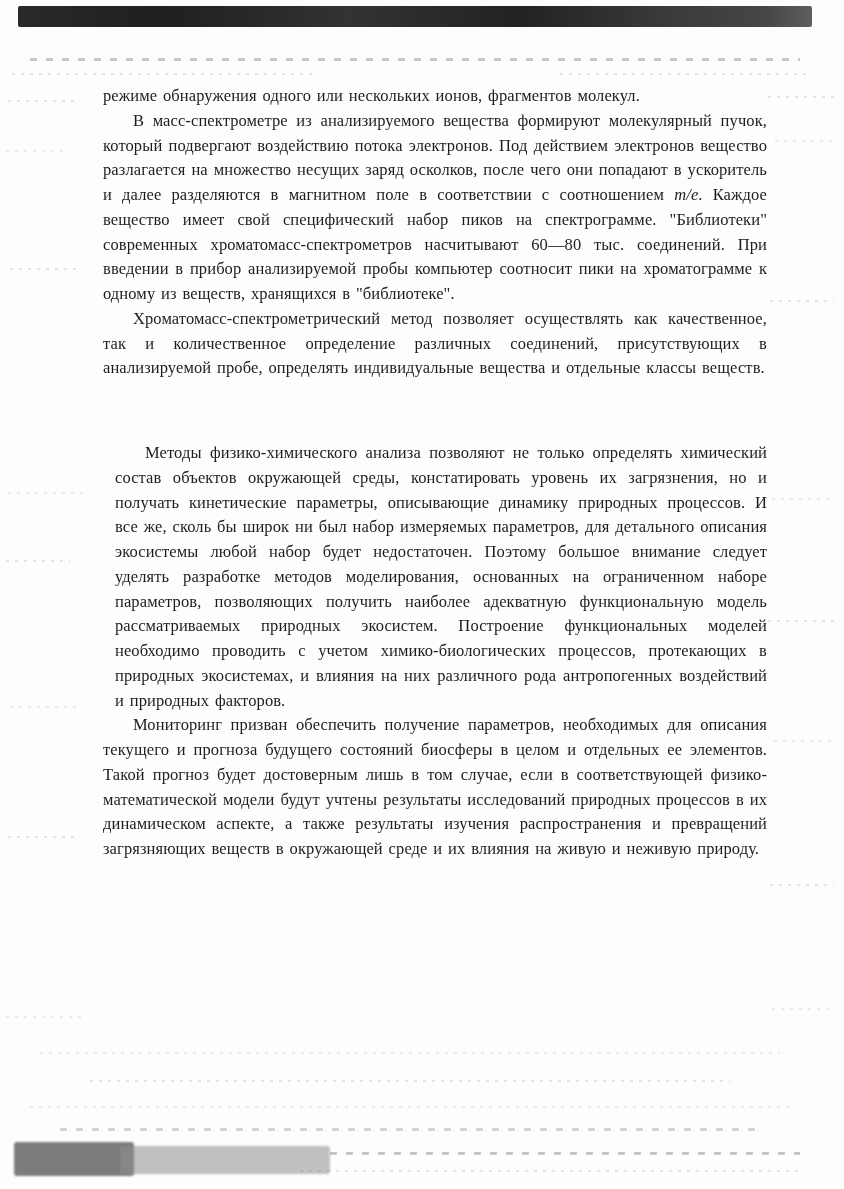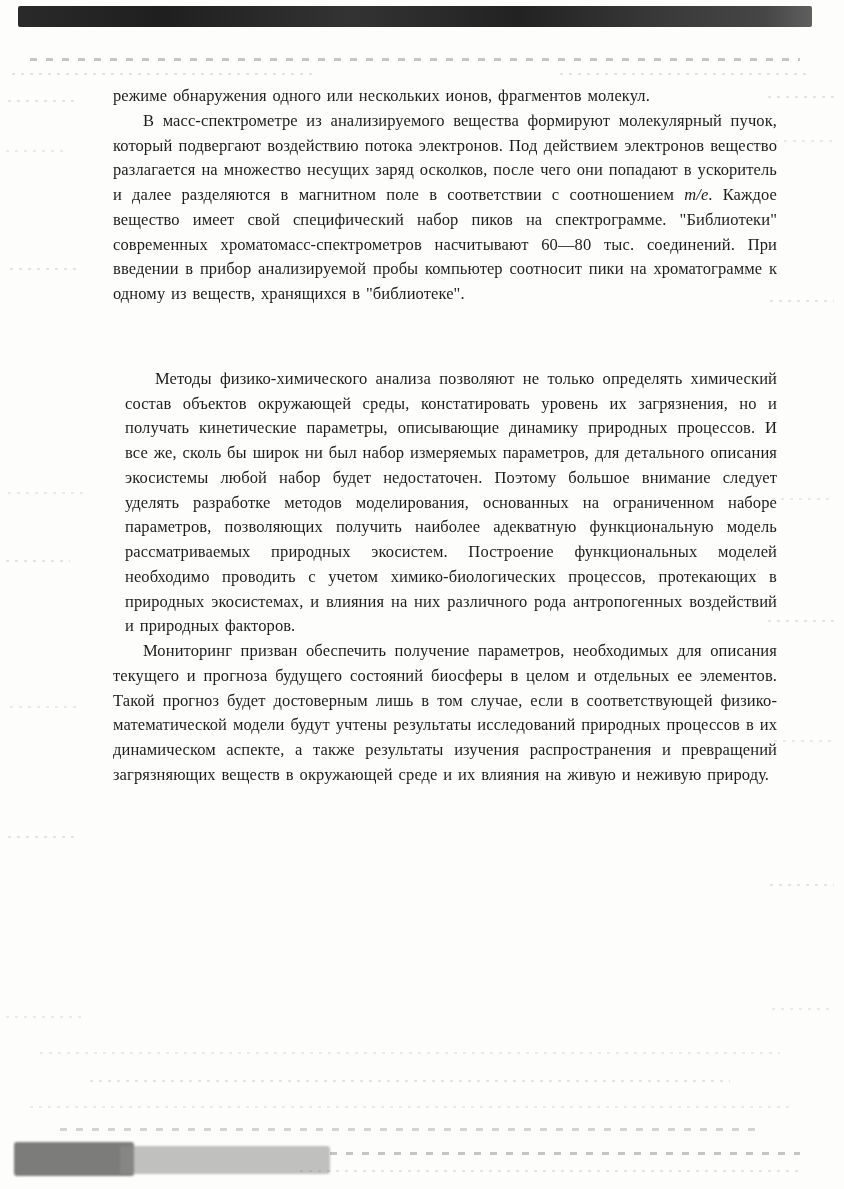--- a/index.html
+++ b/index.html
@@ -14,21 +14,21 @@
     height: 1189px;
     margin: 0 auto;
     background: var(--paper);
     overflow: hidden;
     font-family: "Liberation Serif", "DejaVu Serif", serif;
   }
 
   
   .text-block {
     position: absolute;
-    left: 113px;
+    left: 103px;
     top: 84px;
     width: 664px;
     color: var(--ink);
   }
   .para {
     margin: 0;
     font-size: 16.5px;
     line-height: 1.5;
     text-align: justify;
     word-spacing: 1.6px;
@@ -100,16 +100,17 @@
   <div class="noise dash o3" style="left:60px; top:1128px; width:700px;"></div>
 
   <div class="noise blot dark" style="left:14px; top:1142px; width:120px; height:34px; opacity:0.8;"></div>
   <div class="noise blot" style="left:120px; top:1146px; width:210px; height:28px; opacity:0.55;"></div>
   <div class="noise dash o4" style="left:330px; top:1152px; width:470px;"></div>
   <div class="noise dots o3" style="left:300px; top:1170px; width:500px;"></div>
 
   <div class="text-block" id="text-block">
       <p class="para" lang="ru"><span>режиме обнаружения одного или нескольких ионов, фрагментов молекул.</span></p>
       <p class="para indent" lang="ru"><span>В масс-спектрометре из анализируемого вещества формируют молекулярный пучок, который подвергают воздействию потока электронов. Под действием электронов вещество разлагается на множество несущих заряд осколков, после чего они попадают в ускоритель и далее разделяются в магнитном поле в соответствии с соотношением </span><span class="italic">m/e</span><span>. Каждое вещество имеет свой специфический набор пиков на спектрограмме. "Библиотеки" современных хроматомасс-спектрометров насчитывают 60—80 тыс. соединений. При введении в прибор анализируемой пробы компьютер соотносит пики на хроматограмме к одному из веществ, хранящихся в "библиотеке".</span></p>
+      <p class="para indent" lang="ru"><span>Хроматомасс-спектрометрический метод позволяет осуществлять как качественное, так и количественное определение различных соединений, присутствующих в анализируемой пробе, определять индивидуальные вещества и отдельные классы веществ.</span></p>
       <p class="para indent section-break" lang="ru"><span>Методы физико-химического анализа позволяют не только определять химический состав объектов окружающей среды, констатировать уровень их загрязнения, но и получать кинетические параметры, описывающие динамику природных процессов. И все же, сколь бы широк ни был набор измеряемых параметров, для детального описания экосистемы любой набор будет недостаточен. Поэтому большое внимание следует уделять разработке методов моделирования, основанных на ограниченном наборе параметров, позволяющих получить наиболее адекватную функциональную модель рассматриваемых природных экосистем. Построение функциональных моделей необходимо проводить с учетом химико-биологических процессов, протекающих в природных экосистемах, и влияния на них различного рода антропогенных воздействий и природных факторов.</span></p>
       <p class="para indent" lang="ru"><span>Мониторинг призван обеспечить получение параметров, необходимых для описания текущего и прогноза будущего состояний биосферы в целом и отдельных ее элементов. Такой прогноз будет достоверным лишь в том случае, если в соответствующей физико-математической модели будут учтены результаты исследований природных процессов в их динамическом аспекте, а также результаты изучения распространения и превращений загрязняющих веществ в окружающей среде и их влияния на живую и неживую природу.</span></p>
     </div>
 </div>
 
 </body></html>

